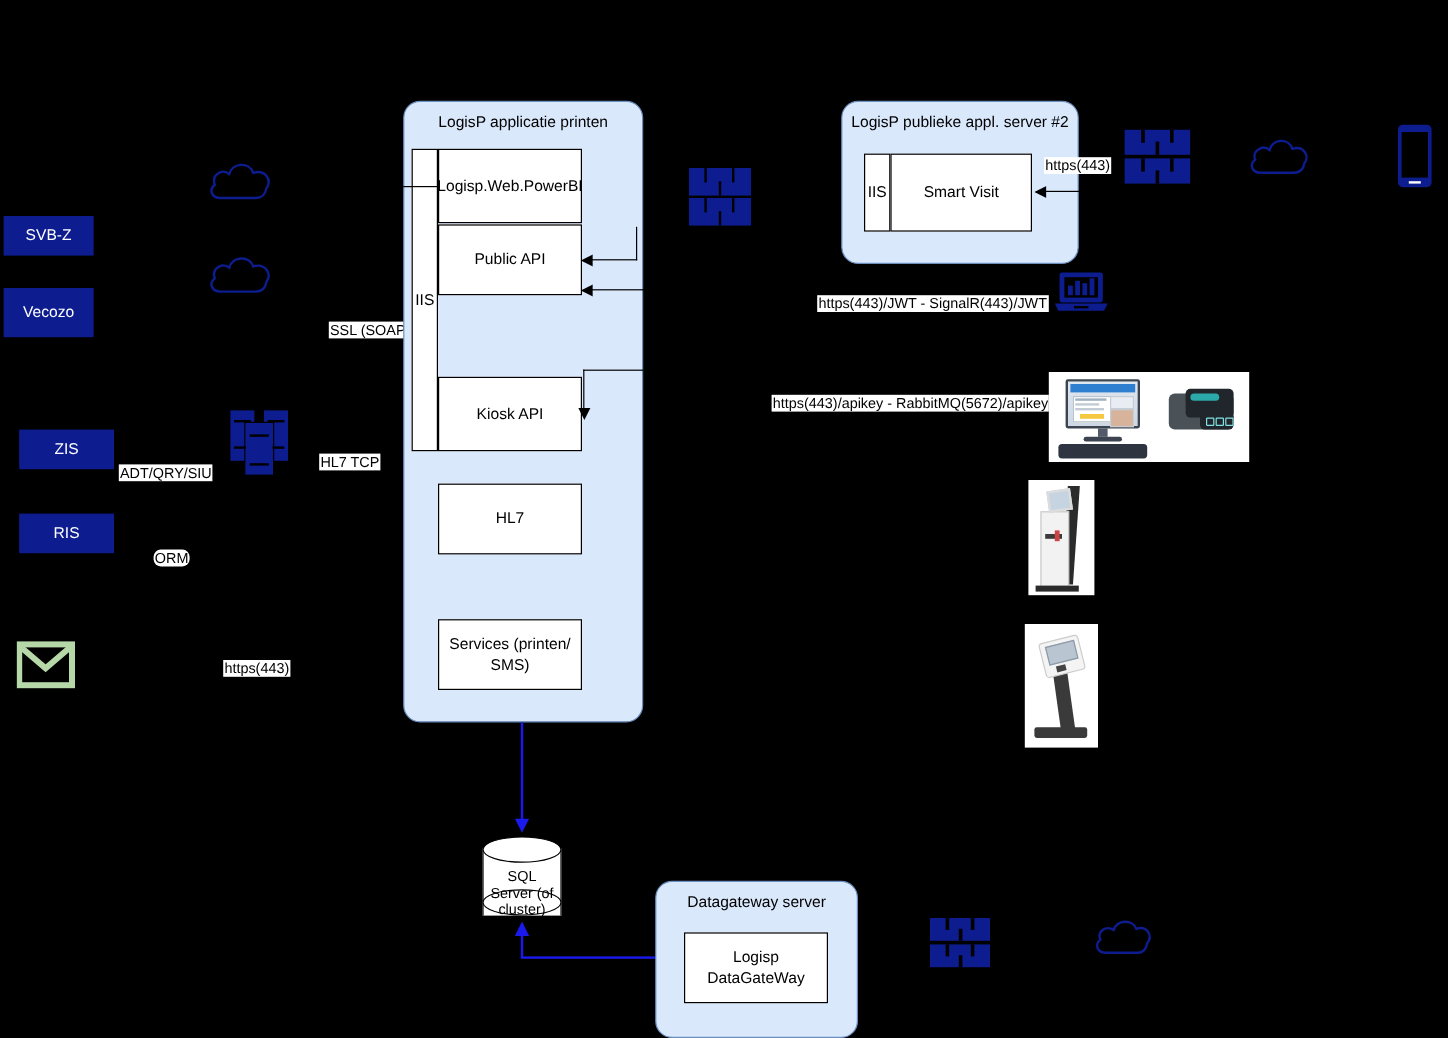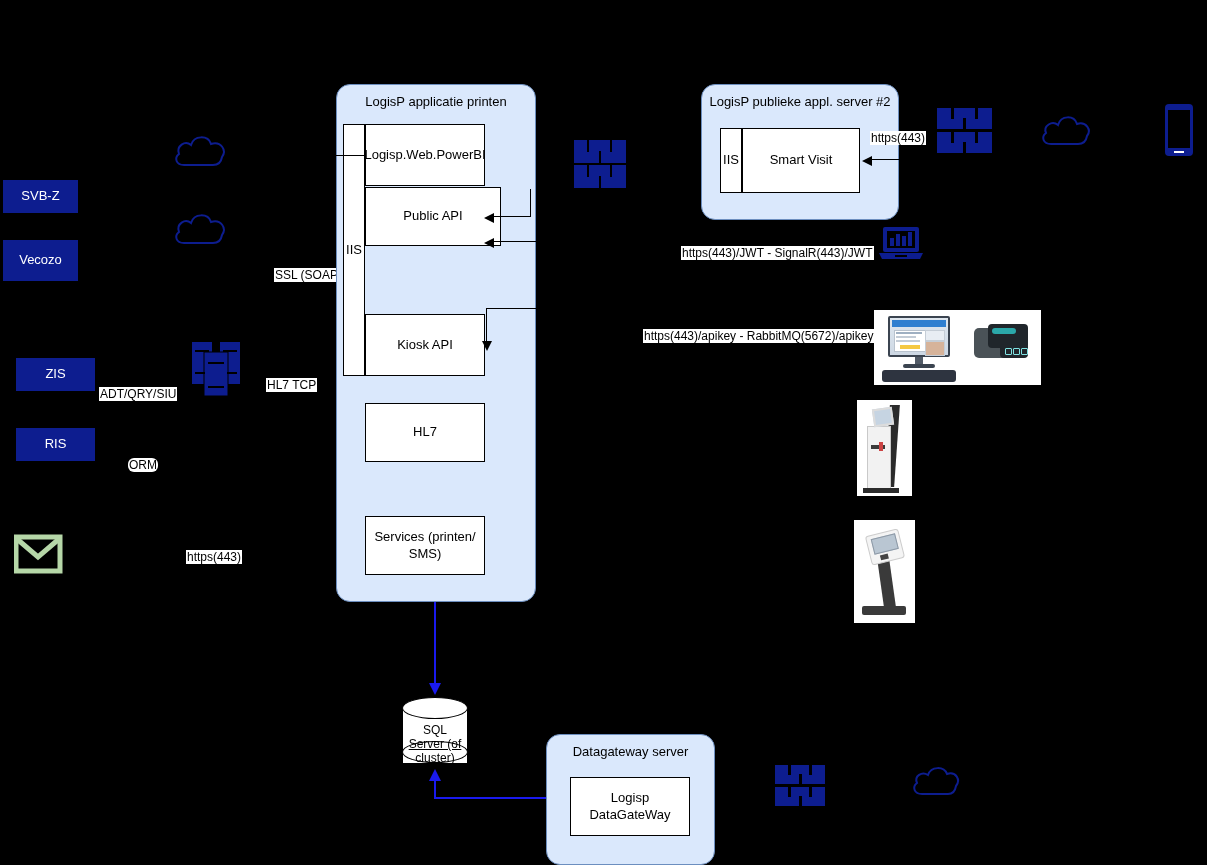--- a/index.html
+++ b/index.html
@@ -199,21 +199,21 @@
     <div class="server-title">LogisP applicatie printen</div>
   </div>
 
   <div class="abs wbox" style="left:343px; top:124px; width:22px; height:252px;">
     <span>IIS</span>
   </div>
 
   <div class="abs wbox" style="left:365px; top:124px; width:120px; height:62px;">
     <span>Logisp.Web.PowerBI</span>
   </div>
-  <div class="abs wbox" style="left:365px; top:187px; width:136px; height:59px;">
+  <div class="abs wbox" style="left:365px; top:187px; width:120px; height:59px;">
     <span>Public API</span>
   </div>
   <div class="abs wbox" style="left:365px; top:314px; width:120px; height:62px;">
     <span>Kiosk API</span>
   </div>
   <div class="abs wbox" style="left:365px; top:403px; width:120px; height:59px;">
     <span>HL7</span>
   </div>
   <div class="abs wbox" style="left:365px; top:516px; width:120px; height:59px;">
     <span>Services (printen/ SMS)</span>
@@ -249,21 +249,21 @@
     <svg width="14" height="12" viewBox="0 0 14 12">
         <polygon points="1,0 7,12 13,0" fill="#1a1aee"></polygon>
       </svg>
   </div>
 
   <div class="abs" style="left:402px; top:697px; width:66px; height:76px;">
     <div class="cyl-body" style="left:0; top:10px; width:66px; height:56px;"></div>
     <div class="cyl-bottom" style="left:0; top:44px; width:66px; height:22px;"></div>
     <div class="cyl-top" style="left:0; top:0; width:66px; height:22px;"></div>
     <div class="cyl-text" style="top:26px;">SQL</div>
-    <div class="cyl-text" style="top:40px;text-decoration:underline;">Server (of</div>
+    <div class="cyl-text" style="top:40px;">Server (of</div>
     <div class="cyl-text" style="top:54px;">cluster)</div>
   </div>
 
   <div class="abs bline-h" style="left:434px; top:797px; width:112px;"></div>
   <div class="abs bline-v" style="left:434px; top:778px; height:20px;"></div>
   <div class="abs" style="left:428px; top:767px; width:14px; height:12px;">
     <svg width="14" height="12" viewBox="0 0 14 12">
         <polygon points="1,12 7,0 13,12" fill="#1a1aee"></polygon>
       </svg>
   </div>

